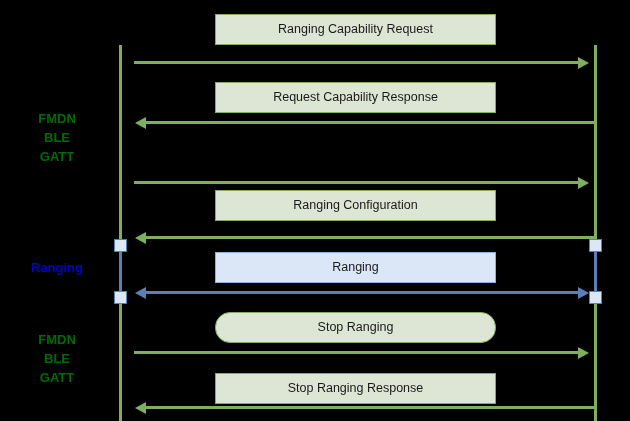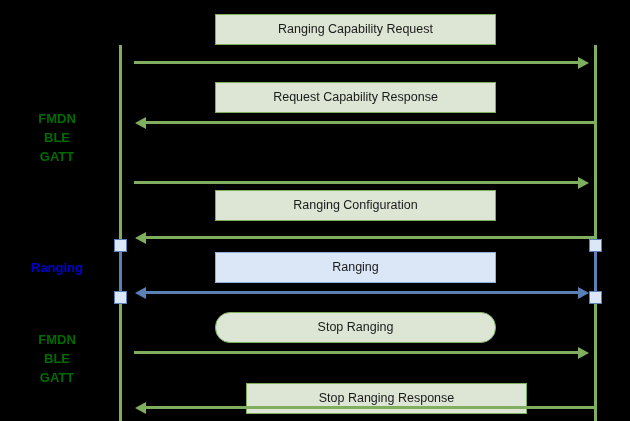--- a/index.html
+++ b/index.html
@@ -137,17 +137,17 @@
 
   <div class="msgbox blue" style="top:252px;">Ranging</div>
   <div class="arrow-line blue" style="left:146px; top:291px; width:432px;"></div>
   <div class="arrow-head left blue" style="left:135px; top:286.5px;"></div>
   <div class="arrow-head right blue" style="left:578px; top:286.5px;"></div>
 
   <div class="msgbox" style="top:312px;border-radius:15px;">Stop Ranging</div>
   <div class="arrow-line" style="left:134px; top:351px; width:444px;"></div>
   <div class="arrow-head right" style="left:578px; top:346.5px;"></div>
 
-  <div class="msgbox" style="top:383px;margin-left:31px;">Stop Ranging Response</div>
+  <div class="msgbox" style="top:373px;">Stop Ranging Response</div>
   <div class="arrow-line" style="left:146px; top:406px; width:448px;"></div>
   <div class="arrow-head left" style="left:135px; top:401.5px;"></div>
 
 </div>
 
 </body></html>

